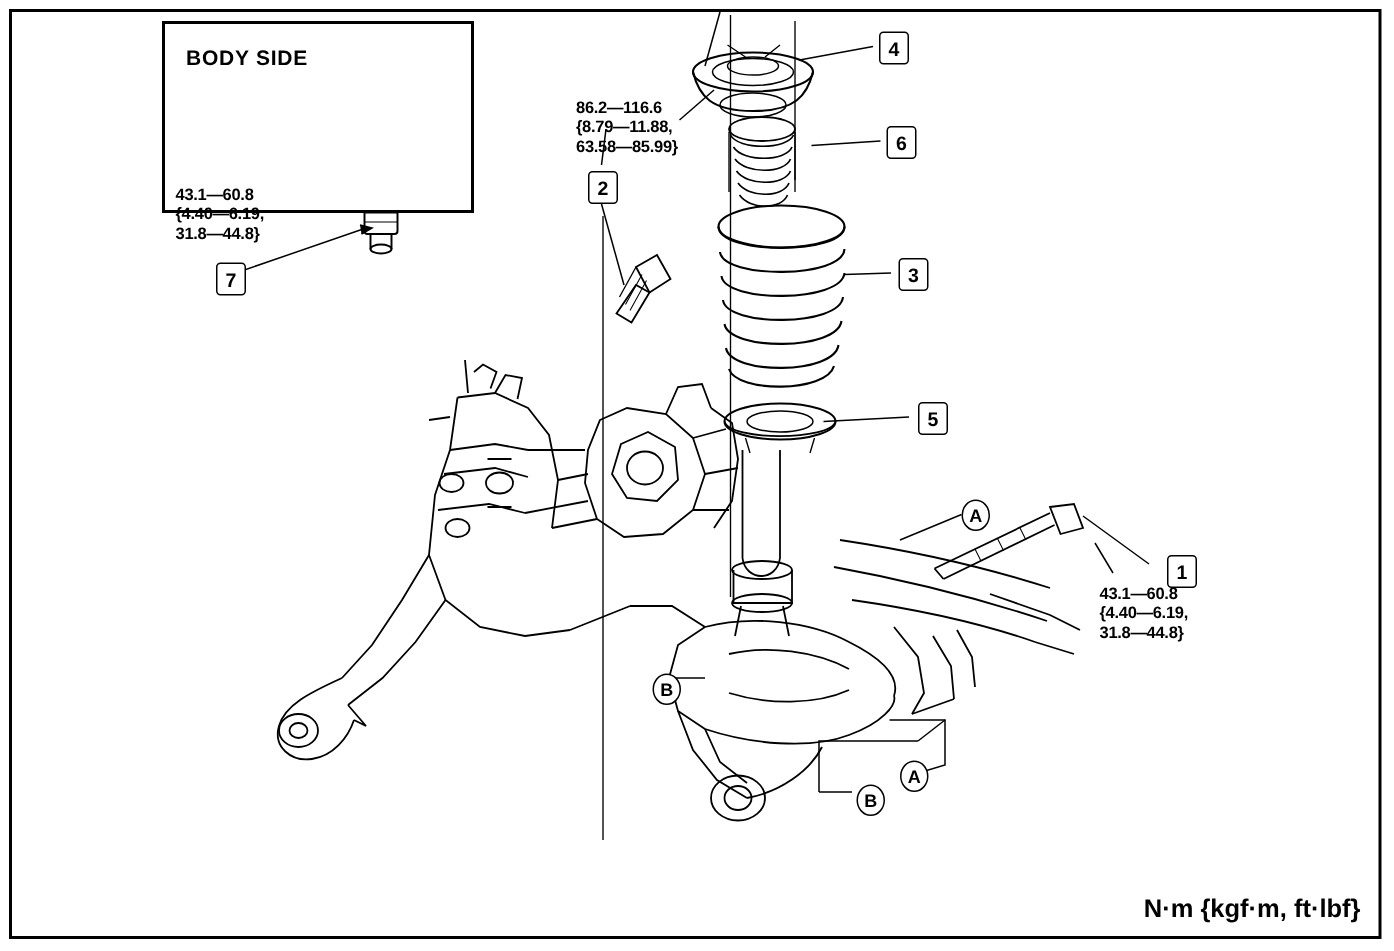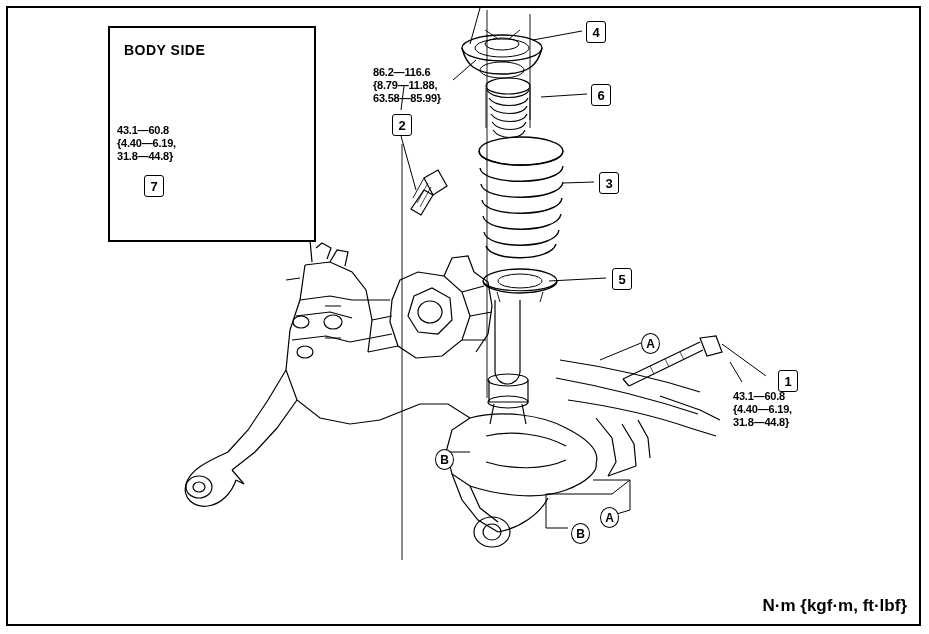--- a/index.html
+++ b/index.html
@@ -22,23 +22,23 @@
     left: 6px;
     top: 6px;
     width: 915px;
     height: 620px;
     border: 2px solid #000;
     box-sizing: border-box;
   }
   .inset-box {
     position: absolute;
     left: 108px;
-    top: 26px;
+    top: 14px;
     width: 208px;
-    height: 216px;
+    height: 128px;
     border: 2px solid #000;
     box-sizing: border-box;
     background: #fff;
   }
   .inset-title {
     position: absolute;
     left: 14px;
     top: 14px;
     font-size: 14px;
     font-weight: bold;
@@ -269,21 +269,21 @@
 
       <path d="M453 80 L476 60" stroke-width="1"></path>
       <path d="M742 382 L730 362" stroke-width="1"></path>
     </g>
   </svg>
 
   <div class="inset-box">
     <div class="inset-title">BODY SIDE</div>
   </div>
 
-  <div class="torque" style="left:373px; top:66px;">86.2—116.6
+  <div class="torque" style="left:384px; top:66px;">86.2—116.6
 {8.79—11.88,
 63.58—85.99}</div>
   <div class="torque" style="left:117px; top:124px;">43.1—60.8
 {4.40—6.19,
 31.8—44.8}</div>
   <div class="torque" style="left:733px; top:390px;">43.1—60.8
 {4.40—6.19,
 31.8—44.8}</div>
 
   <div class="callout" style="left:586px; top:21px;">4</div>

